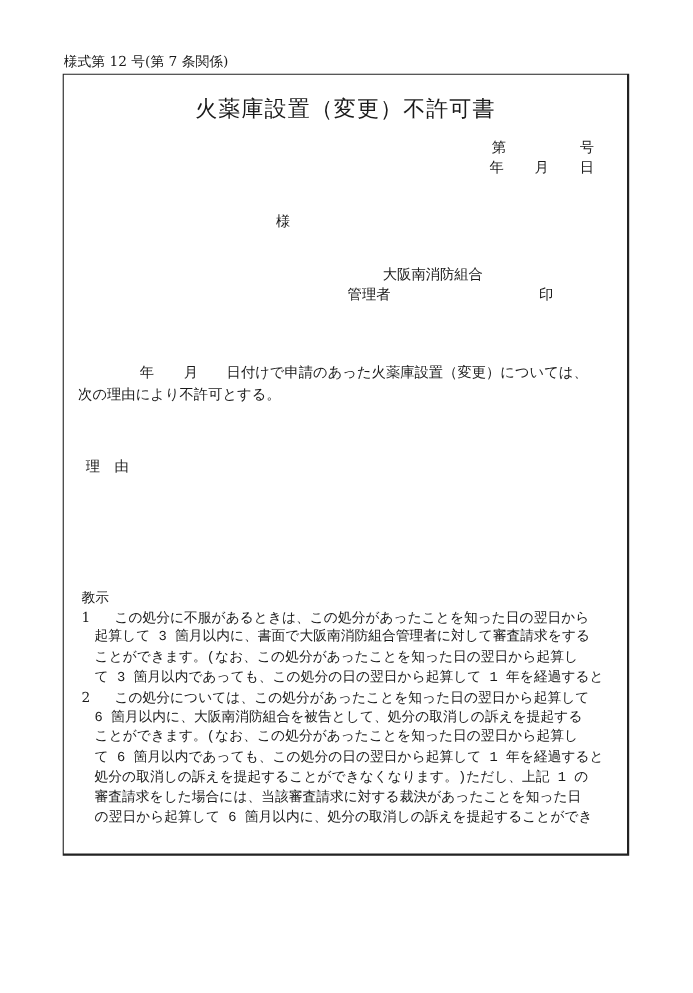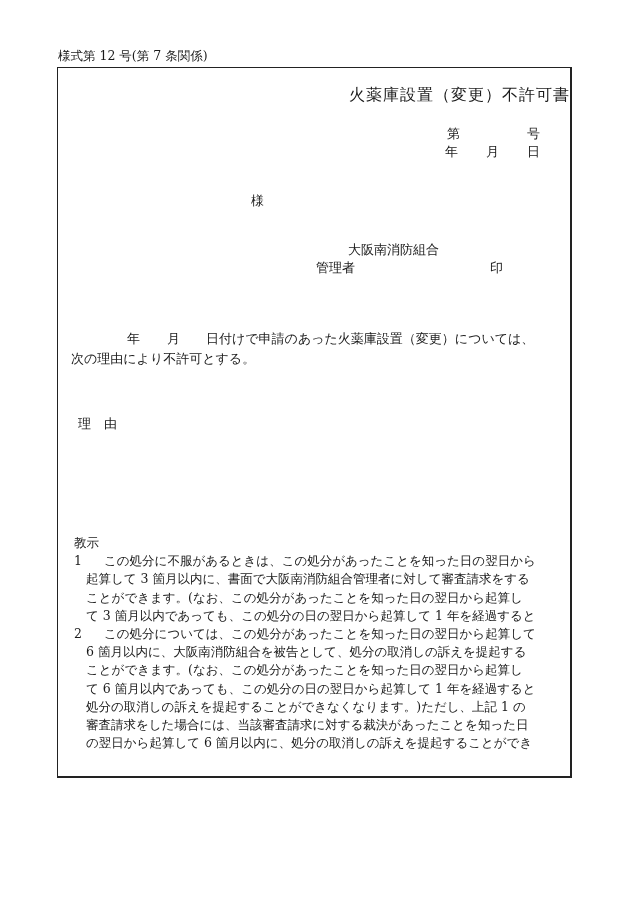--- a/index.html
+++ b/index.html
@@ -13,29 +13,29 @@
     font-size: 12.5px; letter-spacing: 0px;
   }
   .frame {
     position: absolute; left: 57px; top: 67px;
     width: 512px; height: 708px;
     border: 1.5px solid #222;
     border-right-width: 2px; border-bottom-width: 2px;
   }
   .title {
     position: absolute; left: 0; right: 0; top: 17px;
-    text-align: right; font-size: 16px; letter-spacing: 1px;
+    text-align: center; font-size: 20px; letter-spacing: 1px;
   }
   .abs { position: absolute; font-size: 13px; white-space: nowrap; }
   .notice {
     position: absolute; left: 16px; top: 466px; width: 482px;
     font-size: 12.5px; line-height: 18.2px;
   }
   .notice-num { width: 12px; flex: 0 0 12px; }
-  .hang { padding-left: 12px; text-indent: 0; }
+  .hang { padding-left: 12px; text-indent: 0; font-family: Liberation Mono, monospace; }
 </style>
 </head>
 <body>
 
 <div class="form-number">様式第 12 号(第 7 条関係)</div>
 
 <div class="frame">
   <div class="title">火薬庫設置（変更）不許可書</div>
 
   <span class="abs" style="left:389px; top:57px;">第</span>

